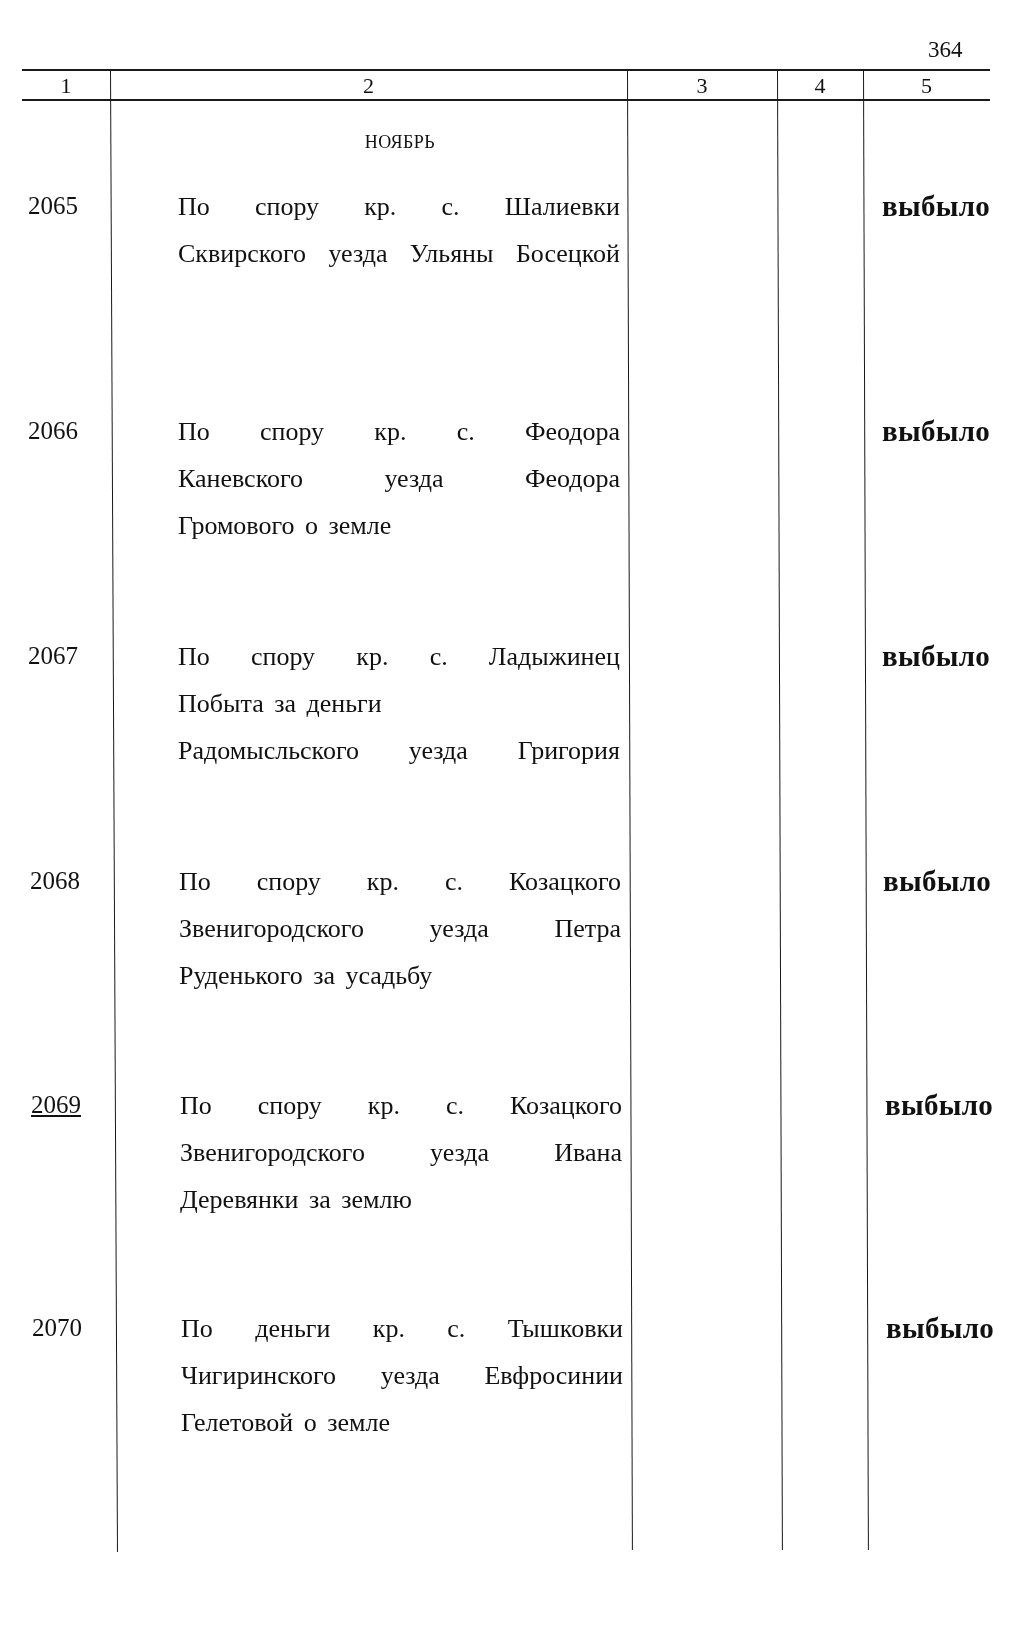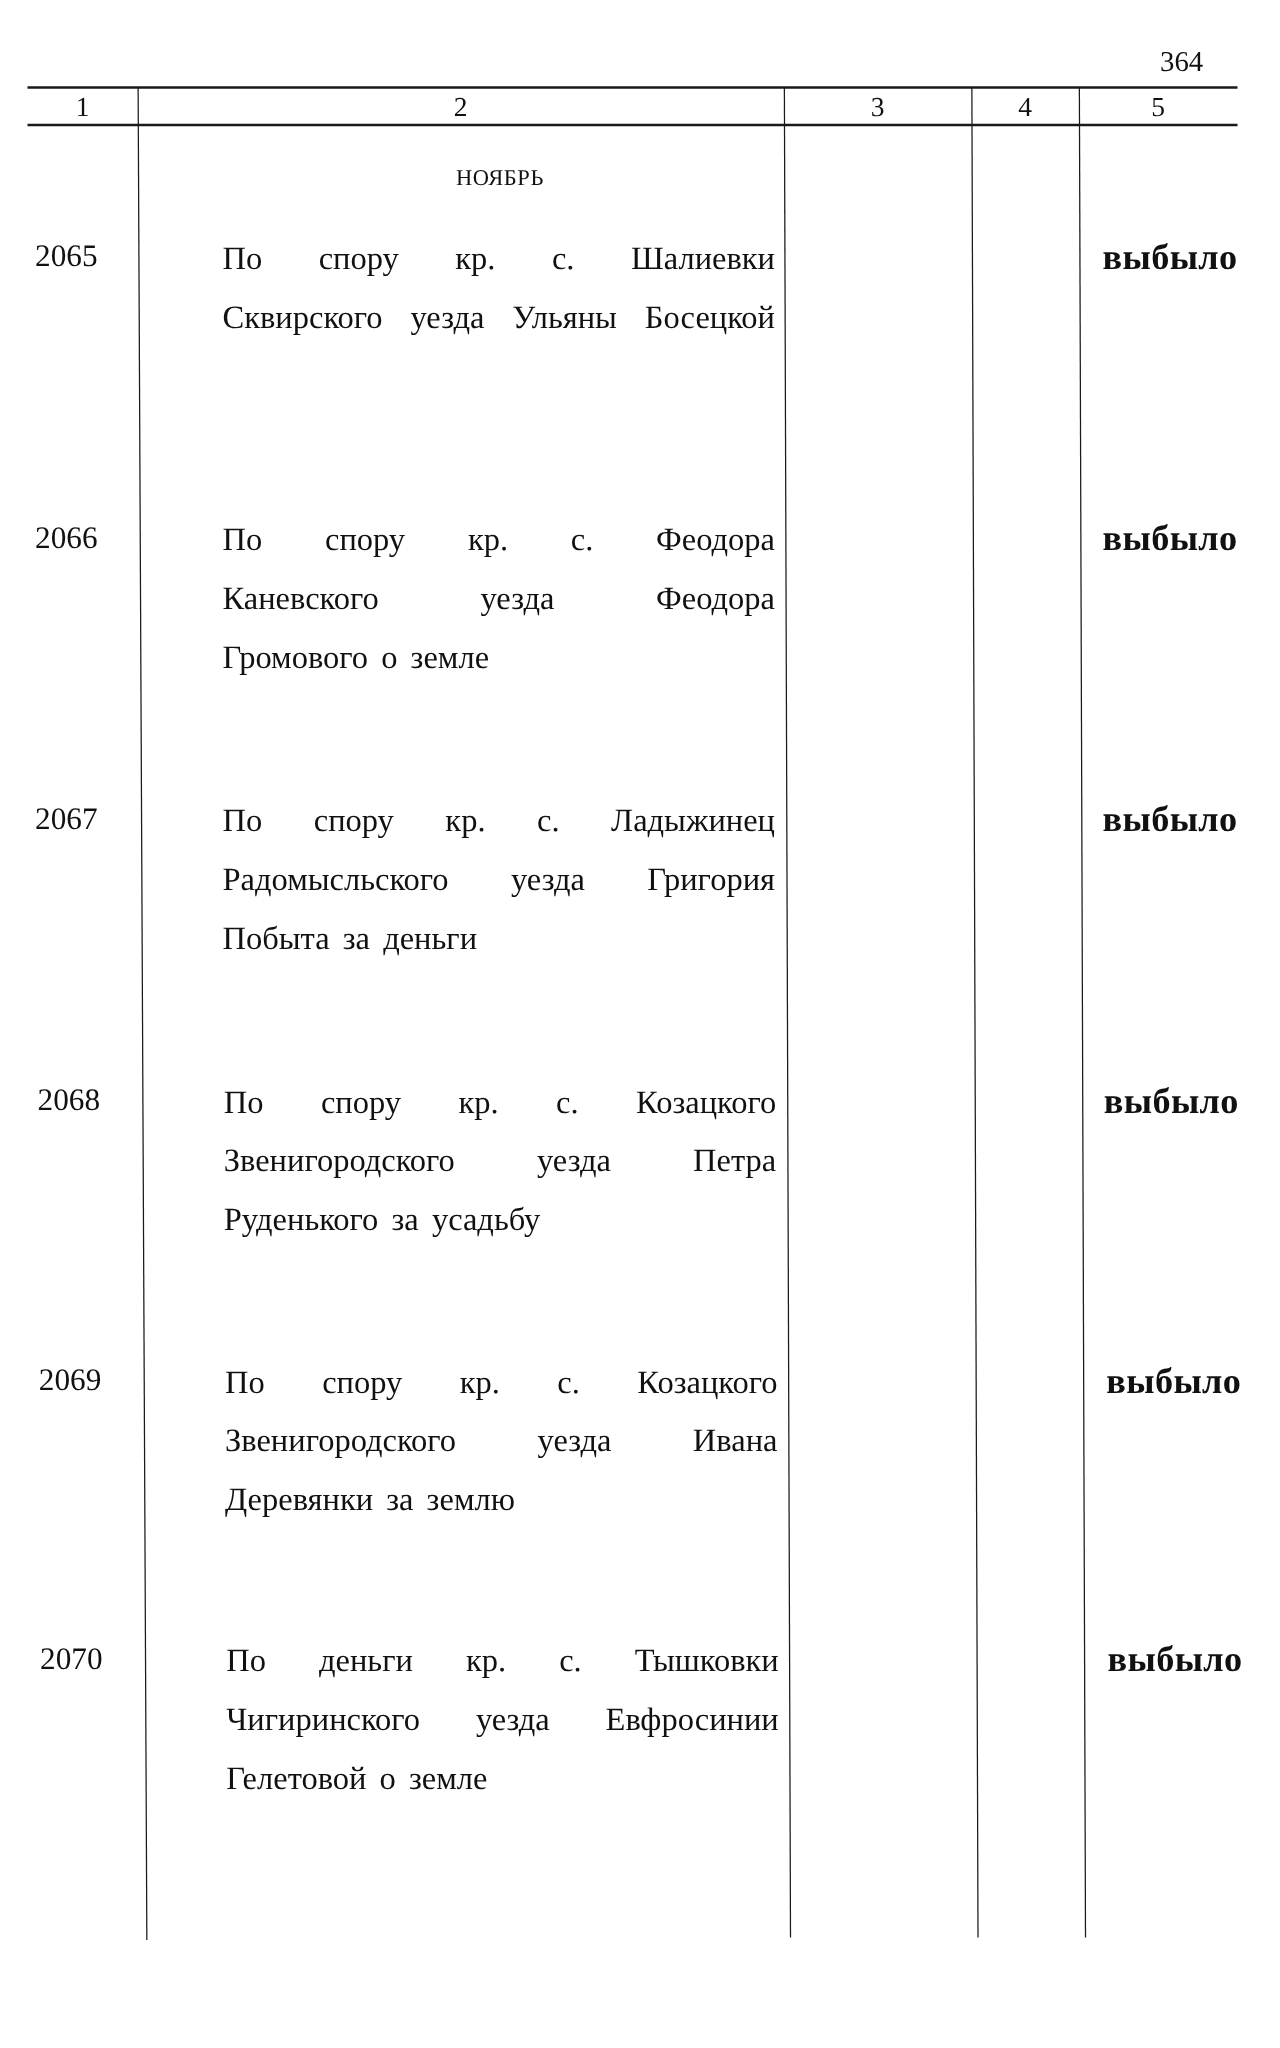--- a/index.html
+++ b/index.html
@@ -132,38 +132,38 @@
     <span class="line">Каневского уезда Феодора</span>
     <span class="line last">Громового о земле</span>
   </div>
   <div class="entry-status">выбыло</div>
 </div>
 
 <div class="row" style="top:641px;">
   <div class="entry-no">2067</div>
   <div class="entry-text">
     <span class="line">По спору кр. с. Ладыжинец</span>
+    <span class="line last">Побыта за деньги</span>
     <span class="line">Радомысльского уезда Григория</span>
-    <span class="line last">Побыта за деньги</span>
   </div>
   <div class="entry-status">выбыло</div>
 </div>
 
 <div class="row" style="top:866px;">
   <div class="entry-no" style="left:30px;">2068</div>
   <div class="entry-text" style="left:149px;">
     <span class="line">По спору кр. с. Козацкого</span>
     <span class="line">Звенигородского уезда Петра</span>
     <span class="line last">Руденького за усадьбу</span>
   </div>
   <div class="entry-status" style="left:883px;">выбыло</div>
 </div>
 
 <div class="row" style="top:1090px;">
-  <div class="entry-no" style="left:31px;">2069</div>
+  <div class="entry-no" style="left:31px;text-decoration:underline;">2069</div>
   <div class="entry-text" style="left:150px;">
     <span class="line">По спору кр. с. Козацкого</span>
     <span class="line">Звенигородского уезда Ивана</span>
     <span class="line last">Деревянки за землю</span>
   </div>
   <div class="entry-status" style="left:885px;">выбыло</div>
 </div>
 
 <div class="row" style="top:1313px;">
   <div class="entry-no" style="left:32px;">2070</div>

